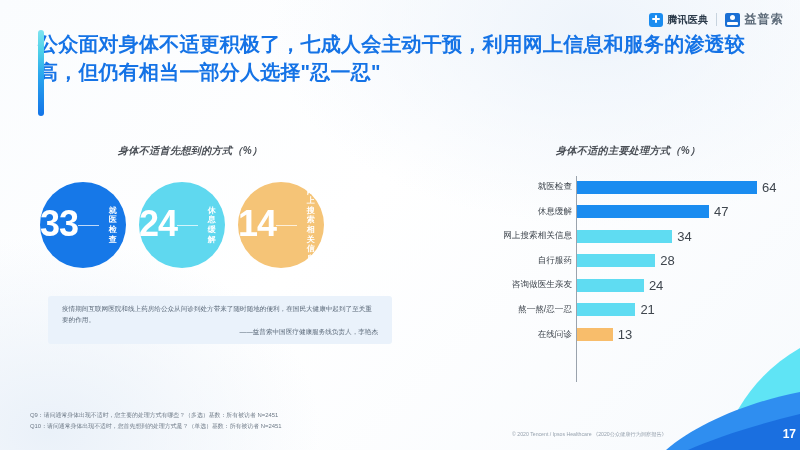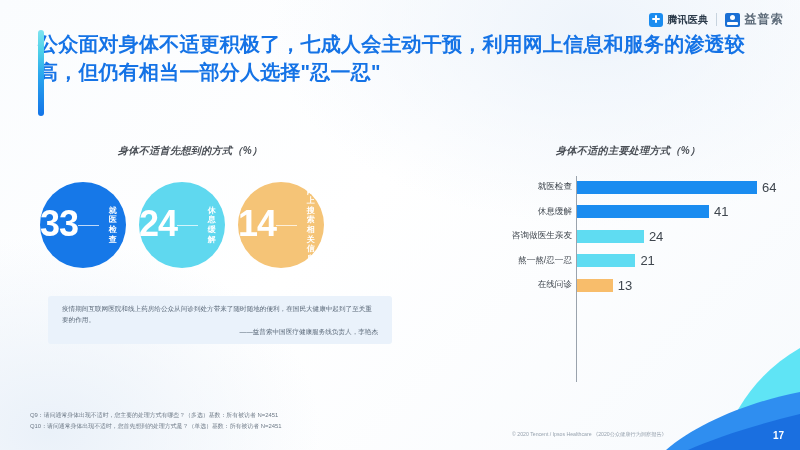--- a/index.html
+++ b/index.html
@@ -60,21 +60,21 @@
   .axis{position:absolute;left:116px;top:0;width:1px;height:206px;background:#9aa3ad;}
   .row{display:flex;align-items:center;height:22px;margin-bottom:2.6px;}
   .row-label{width:112px;text-align:right;padding-right:4px;font-size:8.6px;color:#3f464e;white-space:nowrap;}
   .bar{height:13px;border-radius:0;}
   .bar-val{font-size:13px;color:#3f464e;margin-left:5px;font-weight:normal;}
 
   
   .notes{position:absolute;left:30px;bottom:18px;}
   .note{font-size:5.9px;color:#6d7986;line-height:1.85;white-space:nowrap;}
   .copyright{position:absolute;left:512px;bottom:12px;font-size:5.2px;color:#97a2ae;white-space:nowrap;}
-  .pagenum{position:absolute;right:16px;bottom:9px;font-size:10px;font-weight:bold;color:#ffffff;z-index:4;}
+  .pagenum{position:absolute;right:4px;bottom:9px;font-size:12px;font-weight:bold;color:#ffffff;z-index:4;}
 </style>
 </head>
 <body>
 
 <div id="slide">
 
   <div class="swoosh">
     <svg width="160" height="110" viewBox="0 0 160 110" xmlns="http://www.w3.org/2000/svg">
       <path d="M160 8 C122 30 96 62 80 110 L160 110 Z" fill="#5fe4f5"></path>
       <path d="M160 52 C108 62 56 84 26 110 L160 110 Z" fill="#2f8ef0"></path>
@@ -128,21 +128,31 @@
     <div class="axis"></div>
     <div id="bar-rows">
         <div class="row">
           <div class="row-label">就医检查</div>
           <div class="bar" style="width: 181.029px; background: rgb(26, 140, 240);"></div>
           <div class="bar-val">64</div>
         </div>
         <div class="row">
           <div class="row-label">休息缓解</div>
           <div class="bar" style="width: 132.943px; background: rgb(26, 140, 240);"></div>
-          <div class="bar-val">41</div>
+          <div class="bar-val">47</div>
+        </div>
+        <div class="row">
+          <div class="row-label">网上搜索相关信息</div>
+          <div class="bar" style="width: 96.1714px; background: rgb(95, 220, 242);"></div>
+          <div class="bar-val">34</div>
+        </div>
+        <div class="row">
+          <div class="row-label">自行服药</div>
+          <div class="bar" style="width: 79.2px; background: rgb(95, 220, 242);"></div>
+          <div class="bar-val">28</div>
         </div>
         <div class="row">
           <div class="row-label">咨询做医生亲友</div>
           <div class="bar" style="width: 67.8857px; background: rgb(95, 220, 242);"></div>
           <div class="bar-val">24</div>
         </div>
         <div class="row">
           <div class="row-label">熬一熬/忍一忍</div>
           <div class="bar" style="width: 59.4px; background: rgb(95, 220, 242);"></div>
           <div class="bar-val">21</div>

